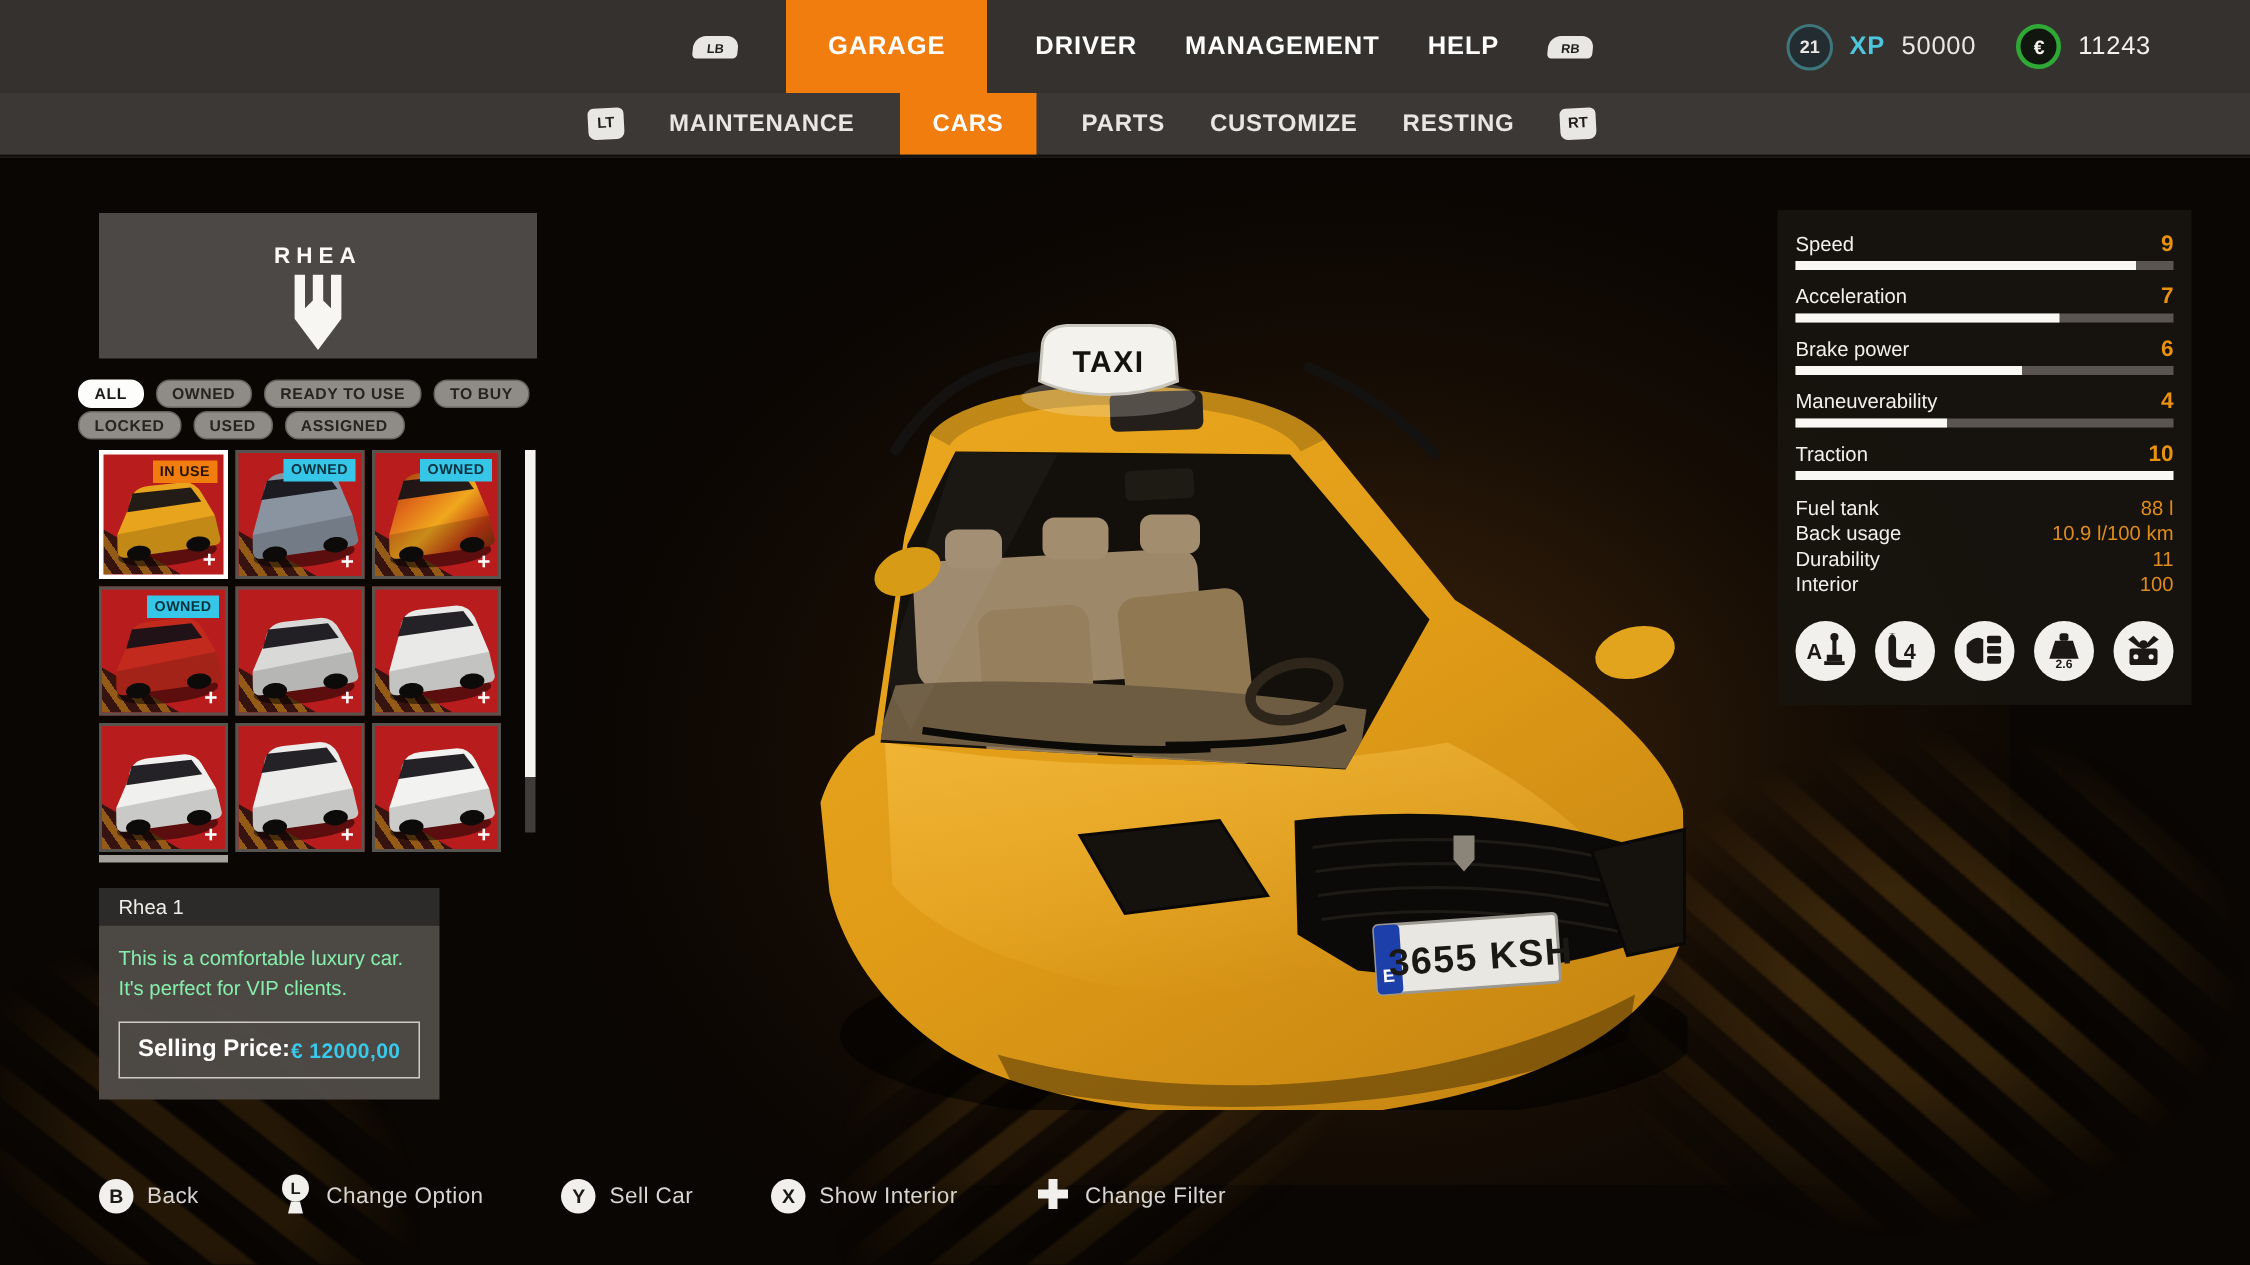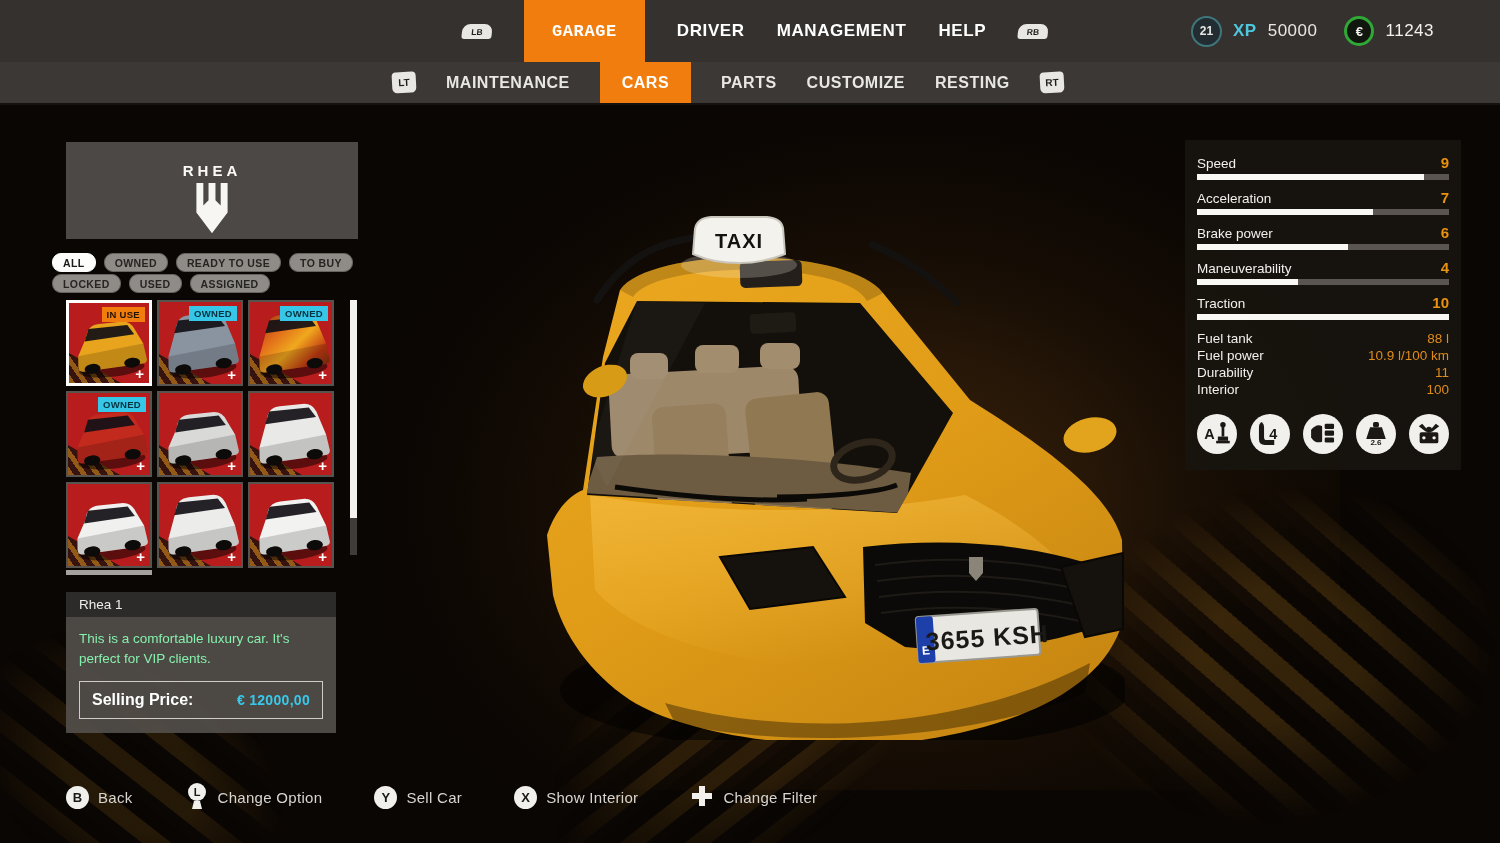--- a/index.html
+++ b/index.html
@@ -23,21 +23,21 @@
   .stripes.s-car{left:470px;top:560px;width:540px;height:330px;opacity:.5;transform:rotate(-38deg);
     background:repeating-linear-gradient(0deg, rgba(0,0,0,0) 0 10px, rgba(150,104,26,.4) 10px 26px, rgba(5,3,1,.55) 26px 40px);
     -webkit-mask:radial-gradient(closest-side,#000 35%,transparent 80%);mask:radial-gradient(closest-side,#000 35%,transparent 80%);}
   
   .topbar{position:absolute;left:0;top:0;width:100%;height:62px;background:#34312e;z-index:30;}
   .clock{position:absolute;left:68px;top:0;height:62px;display:flex;align-items:center;gap:9px;font-size:17px;}
   .clock .day{color:#96938e;}
   .clock .tval{color:#f3f1ee;font-weight:500;letter-spacing:.3px;}
   .main-tabs{position:absolute;left:462px;top:0;height:62px;display:flex;align-items:center;gap:32px;z-index:31;}
   .main-tabs .tab{color:#fff;font-weight:700;font-size:17px;letter-spacing:.6px;height:62px;display:flex;align-items:center;}
-  .main-tabs .tab.active{background:#f07d0e;padding:0 28px;font-family:Liberation Mono, monospace;}
+  .main-tabs .tab.active{background:#f07d0e;padding:0 28px;}
   .bumper{display:inline-flex;align-items:center;justify-content:center;width:30px;height:15px;
     background:#e9e7e3;border-radius:8px 8px 3px 3px;transform:skewX(-6deg);
     color:#201d1a;font-size:8.5px;font-weight:700;}
   .hud-right{position:absolute;right:66px;top:0;height:62px;display:flex;align-items:center;gap:11px;z-index:31;}
   .lvl{width:27px;height:27px;border-radius:50%;border:2px solid #3f767c;background:#232c31;
     display:flex;align-items:center;justify-content:center;color:#e9e7e3;font-size:12px;font-weight:700;}
   .xp-label{color:#4ec6de;font-size:17px;font-weight:700;letter-spacing:.5px;}
   .xp-val{color:#e9e7e3;font-size:17px;letter-spacing:.5px;}
   .euro{width:24px;height:24px;border-radius:50%;border:3px solid #2fa836;background:#11170f;margin-left:16px;
     display:flex;align-items:center;justify-content:center;color:#f4f2ee;font-size:13px;font-weight:700;}
@@ -66,21 +66,21 @@
     background:repeating-linear-gradient(55deg,#8a6a16 0 5px,#16110c 5px 11px);
     clip-path:polygon(0 0,100% 100%,0 100%);}
   .cell svg{position:absolute;left:0;top:0;width:100%;height:100%;}
   .badge{position:absolute;top:4px;right:4px;font-size:9.5px;font-weight:700;padding:2px 5px;letter-spacing:.3px;z-index:3;}
   .badge.inuse{background:#f07d0e;color:#241303;}
   .badge.owned{background:#36c6e8;color:#07323d;}
   .plus{position:absolute;right:5px;bottom:1px;color:#fff;font-size:15px;font-weight:700;z-index:3;}
   .vscroll{position:absolute;left:350px;top:300px;width:7px;height:255px;background:#3f3c39;}
   .vscroll .thumb{width:7px;height:218px;background:#f5f3f0;}
   .hstrip{position:absolute;left:66px;top:570px;width:86px;height:5px;background:#a5a29d;}
-  .info{position:absolute;left:66px;top:592px;width:270px;}
+  .info{position:absolute;left:66px;top:592px;width:227px;}
   .info .hd{height:25px;line-height:25px;background:#2d2b29;color:#efedea;font-size:13.5px;padding-left:13px;}
   .info .bd{background:rgba(82,78,74,.92);padding:12px 13px 14px;}
   .info .desc{color:#86efac;font-size:13.5px;line-height:1.45;}
   .pricebox{margin-top:13px;border:1px solid #cfccc7;height:36px;display:flex;align-items:center;justify-content:space-between;padding:0 12px;}
   .pricebox .pl{color:#ffffff;font-weight:700;font-size:16px;}
   .pricebox .pv{color:#38c9eb;font-weight:700;font-size:14px;letter-spacing:.3px;}
   
   .stats{position:absolute;left:1185px;top:140px;width:276px;box-sizing:border-box;background:rgba(24,20,15,.88);padding:14px 12px 16px;}
   .stat{margin-bottom:9px;}
   .stat .row, .detail{display:flex;justify-content:space-between;align-items:baseline;}
@@ -334,21 +334,21 @@
           <div class="fill" style="width:100%"></div>
         </div>
       </div>
     </div>
   <div class="details" id="stat-details">
       <div class="detail">
         <span class="lbl">Fuel tank</span>
         <span class="val">88 l</span>
       </div>
       <div class="detail">
-        <span class="lbl">Fuel power</span>
+        <span class="lbl">Back usage</span>
         <span class="val">10.9 l/100 km</span>
       </div>
       <div class="detail">
         <span class="lbl">Durability</span>
         <span class="val">11</span>
       </div>
       <div class="detail">
         <span class="lbl">Interior</span>
         <span class="val">100</span>
       </div>

